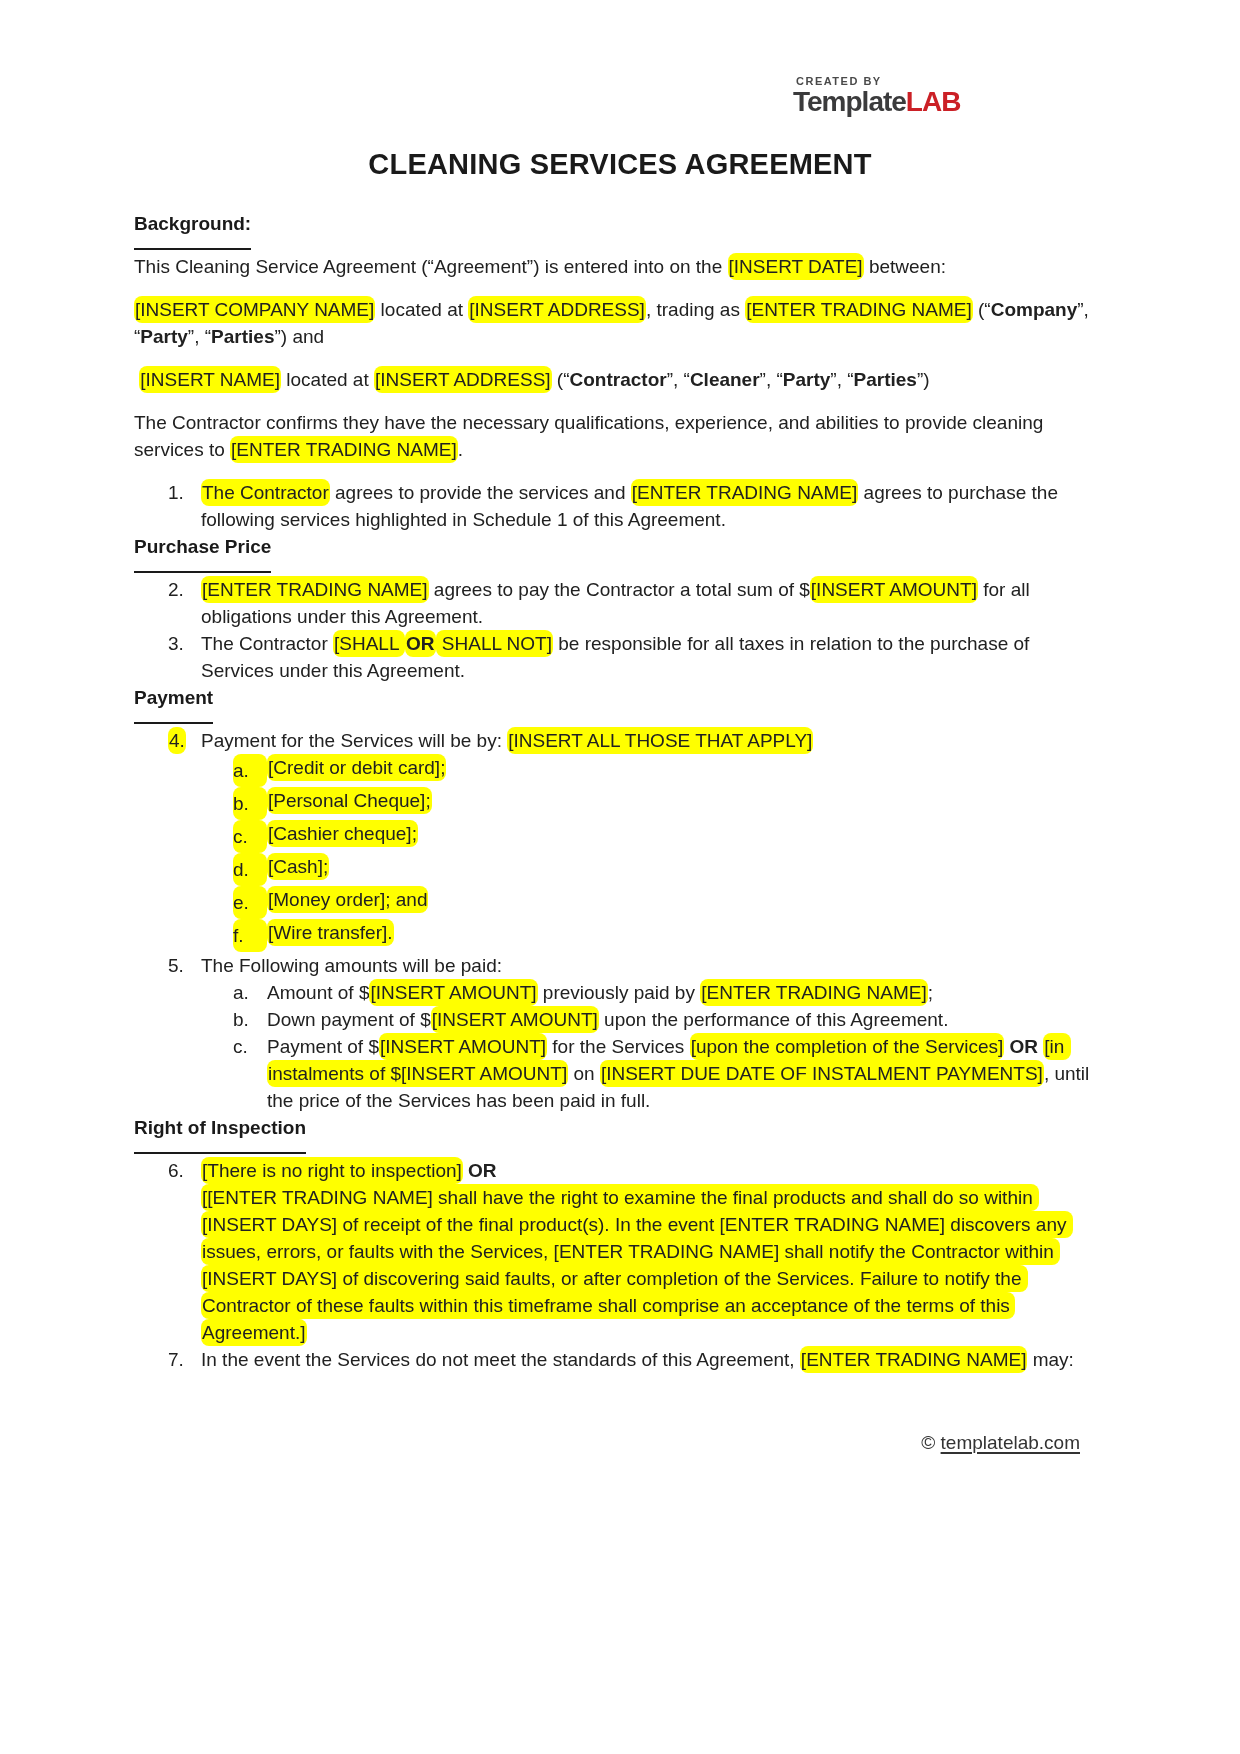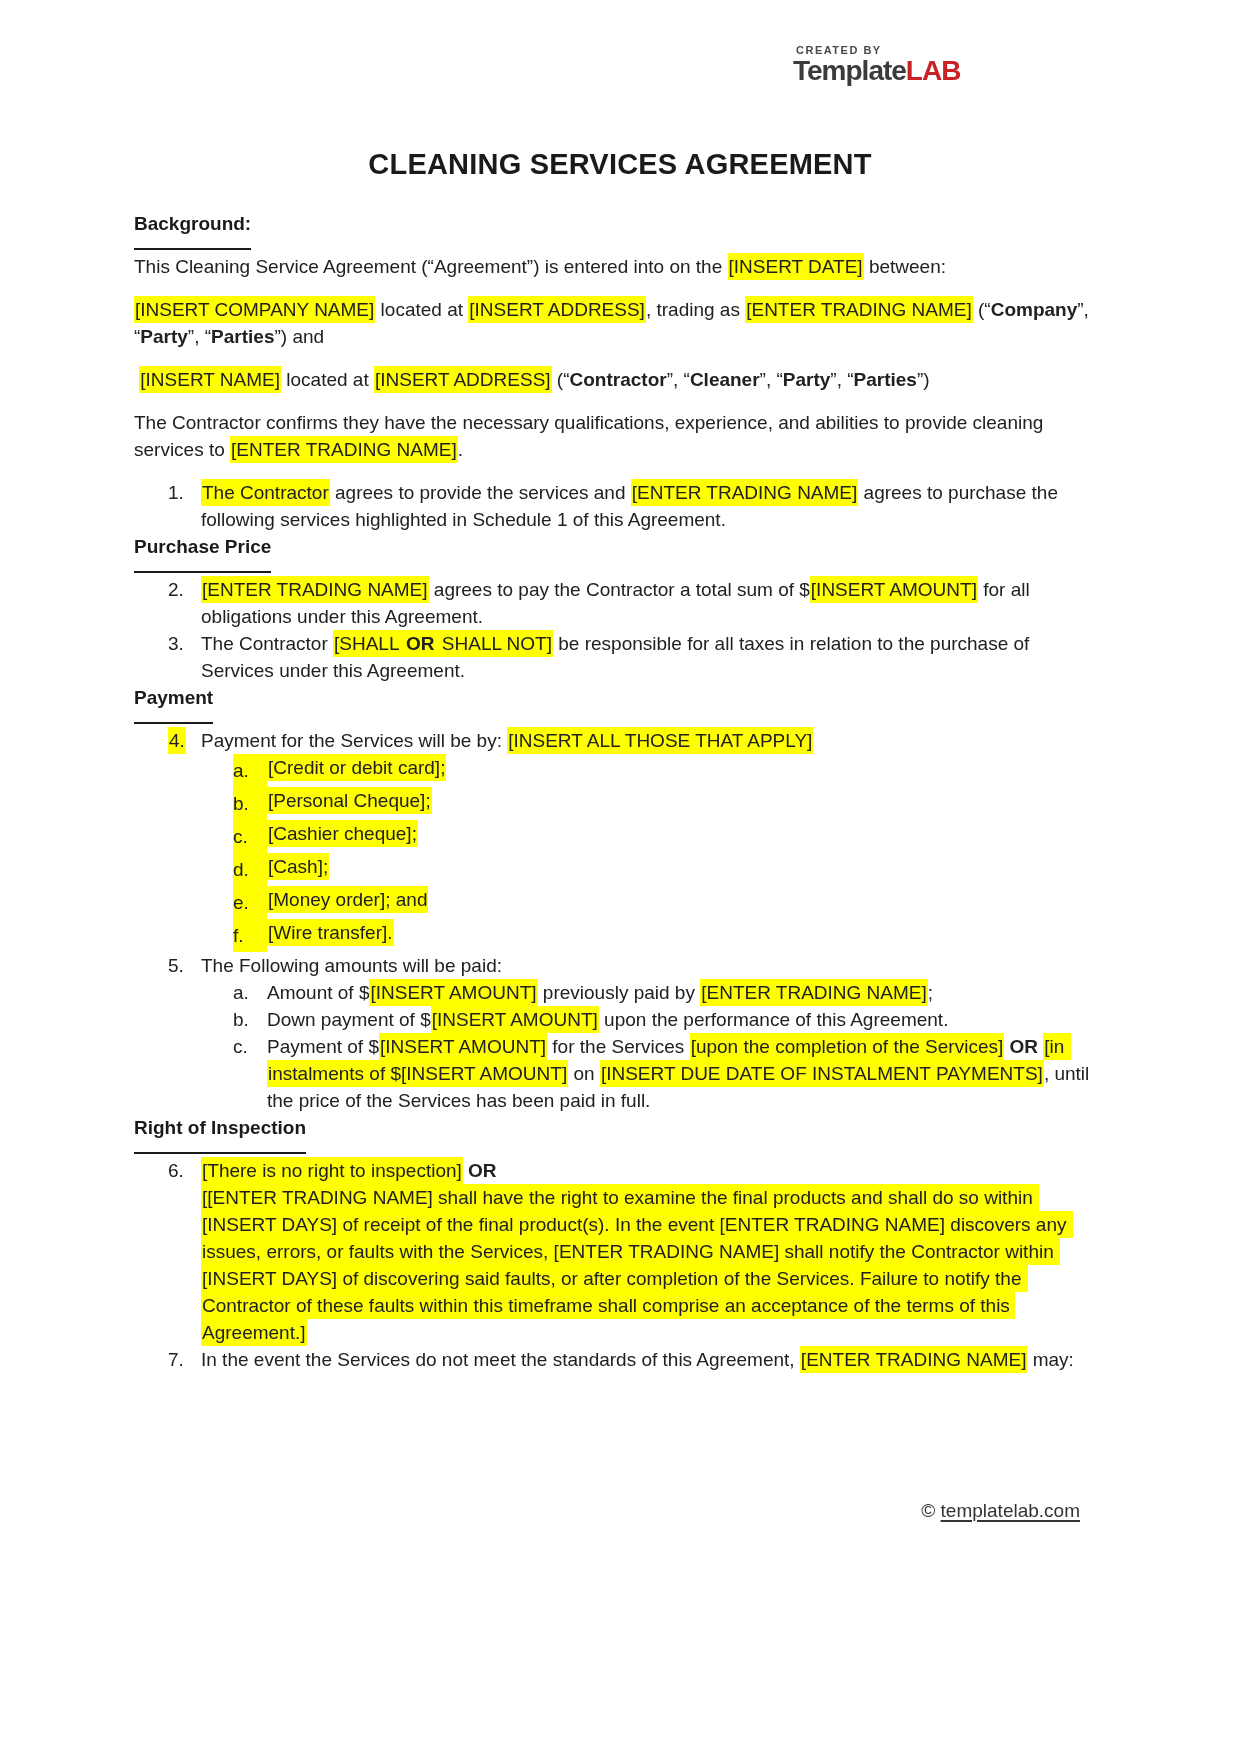--- a/index.html
+++ b/index.html
@@ -10,21 +10,21 @@
     position: relative;
     overflow: hidden;
   }
   .page {
     position: relative;
     width: 1240px; height: 1754px;
     box-sizing: border-box;
     padding: 134px 134px 0 134px;
   }
   
-  .logo { position: absolute; top: 45px; left: 793px; line-height: 1; }
+  .logo { position: absolute; top: 76px; left: 793px; line-height: 1; }
   .logo .created-by {
     font-size: 11px; font-weight: 700; letter-spacing: 1.5px;
     color: #4a4a4a; margin: 0 0 1px 3px;
   }
   .logo .brand { font-size: 28px; font-weight: 700; letter-spacing: -1px; color: #3b3b3c; }
   .logo .brand-lab { color: #cb2026; }
   
   h1.doc-title {
     margin: 12px 0 28px 0;
     font-size: 29px; line-height: 36px; font-weight: 700;
@@ -41,26 +41,27 @@
   .doc .li, .doc .sli { display: flex; margin: 0; }
   .doc .li + .sec, .doc .sli + .sec { margin-top: 0; }
   .doc .num  { flex: 0 0 33px; margin-left: 34px; }
   .doc .letter { flex: 0 0 34px; margin-left: 99px; }
   .doc .body { flex: 1; white-space: pre-wrap; }
   .b { font-weight: 700; }
   .hl {
     background: var(--hl, #ffff00);
     padding: 3px 1px;
     box-decoration-break: clone;
+    border-radius: 8px;
     -webkit-box-decoration-break: clone;
   }
   .letter.hl { padding: 3px 0; }
   
   .footer {
-    position: absolute; top: 1500px; right: 160px;
+    position: absolute; top: 1432px; right: 160px;
     font-size: 19px; color: #333333;
   }
   .footer .domain {
     text-decoration: underline;
     text-decoration-thickness: 2px;
     text-underline-offset: 3px;
   }
 </style>
 </head>
 <body>

